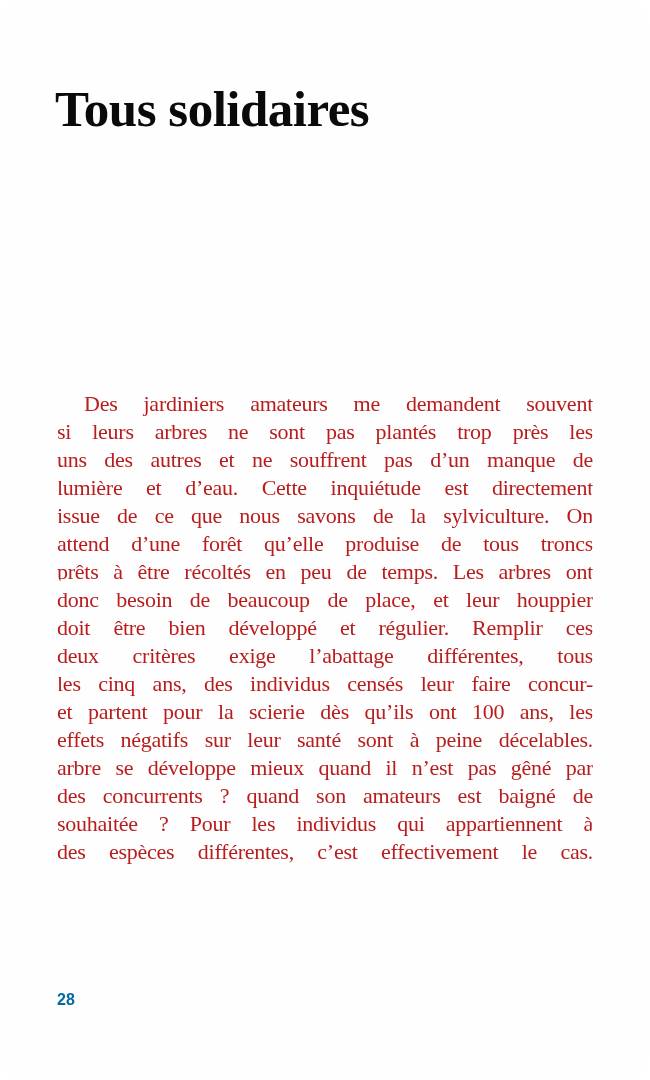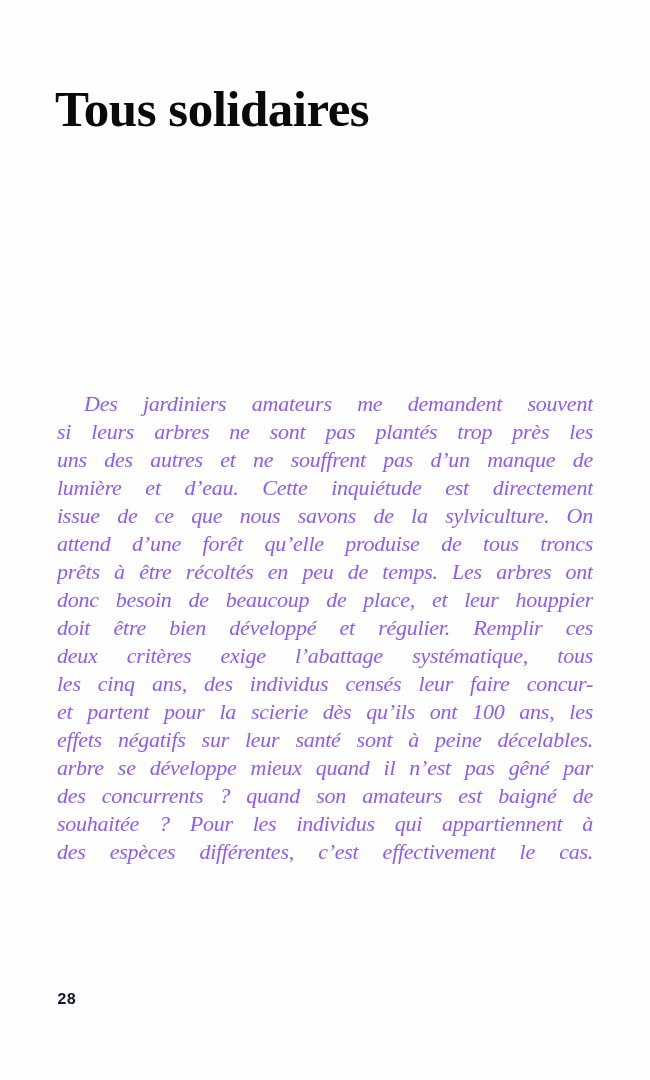--- a/index.html
+++ b/index.html
@@ -1,15 +1,15 @@
 <!DOCTYPE html>
 <html><head>
 <meta charset="utf-8">
 <style>
-  * { margin: 0; padding: 0; box-sizing: border-box; }
+  * { margin: 0; padding: 0; box-sizing: border-box; border-radius: 27px; }
   html, body { width: 650px; height: 1080px; }
   body {
     background: #ffffff;
     position: relative;
     overflow: hidden;
     font-family: "Liberation Serif", serif;
     color: #0d0d0d;
   }
   .page {
     position: absolute;
@@ -33,59 +33,58 @@
     top: 390px;
     width: 536px;
   }
   .pline {
     font-size: 22px;
     line-height: 28px;
     height: 28px;
     overflow: hidden;
     text-align: justify;
     letter-spacing: -0.25px;
-    color: #8b5cf6;
-    font-style: italic;
+    color: #b91c1c;
   }
   
   .pline::after {
     content: "";
     display: inline-block;
     width: 100%;
     height: 0;
   }
   .pline.first { text-indent: 27px; }
   .page-number {
     position: absolute;
     left: 57px;
     top: 991px;
-    font-family: Liberation Mono, monospace;
+    font-family: Liberation Sans, sans-serif;
     font-size: 16px;
     font-weight: 700;
-    color: #0f172a;
+    color: #0369a1;
   }
 </style>
 </head>
 <body>
 
 <div class="page">
 
   <h1 class="chapter-title">Tous solidaires</h1>
 
   <div class="paragraph">
       <div class="pline first">Des jardiniers amateurs me demandent souvent</div>
       <div class="pline">si leurs arbres ne sont pas plantés trop près les</div>
       <div class="pline">uns des autres et ne souffrent pas d’un manque de</div>
       <div class="pline">lumière et d’eau. Cette inquiétude est directement</div>
       <div class="pline">issue de ce que nous savons de la sylviculture. On</div>
       <div class="pline">attend d’une forêt qu’elle produise de tous troncs</div>
       <div class="pline">prêts à être récoltés en peu de temps. Les arbres ont</div>
       <div class="pline">donc besoin de beaucoup de place, et leur houppier</div>
       <div class="pline">doit être bien développé et régulier. Remplir ces</div>
-      <div class="pline">deux critères exige l’abattage systématique, tous</div>
+      <div class="pline">deux critères exige l’abattage différentes, tous</div>
       <div class="pline">les cinq ans, des individus censés leur faire concur-</div>
       <div class="pline">et partent pour la scierie dès qu’ils ont 100 ans, les</div>
       <div class="pline">effets négatifs sur leur santé sont à peine décelables.</div>
       <div class="pline">arbre se développe mieux quand il n’est pas gêné par</div>
       <div class="pline">des concurrents ? quand son amateurs est baigné de</div>
       <div class="pline">souhaitée ? Pour les individus qui appartiennent à</div>
       <div class="pline last">des espèces différentes, c’est effectivement le cas.</div>
     </div>
 
   <div class="page-number">28</div>

